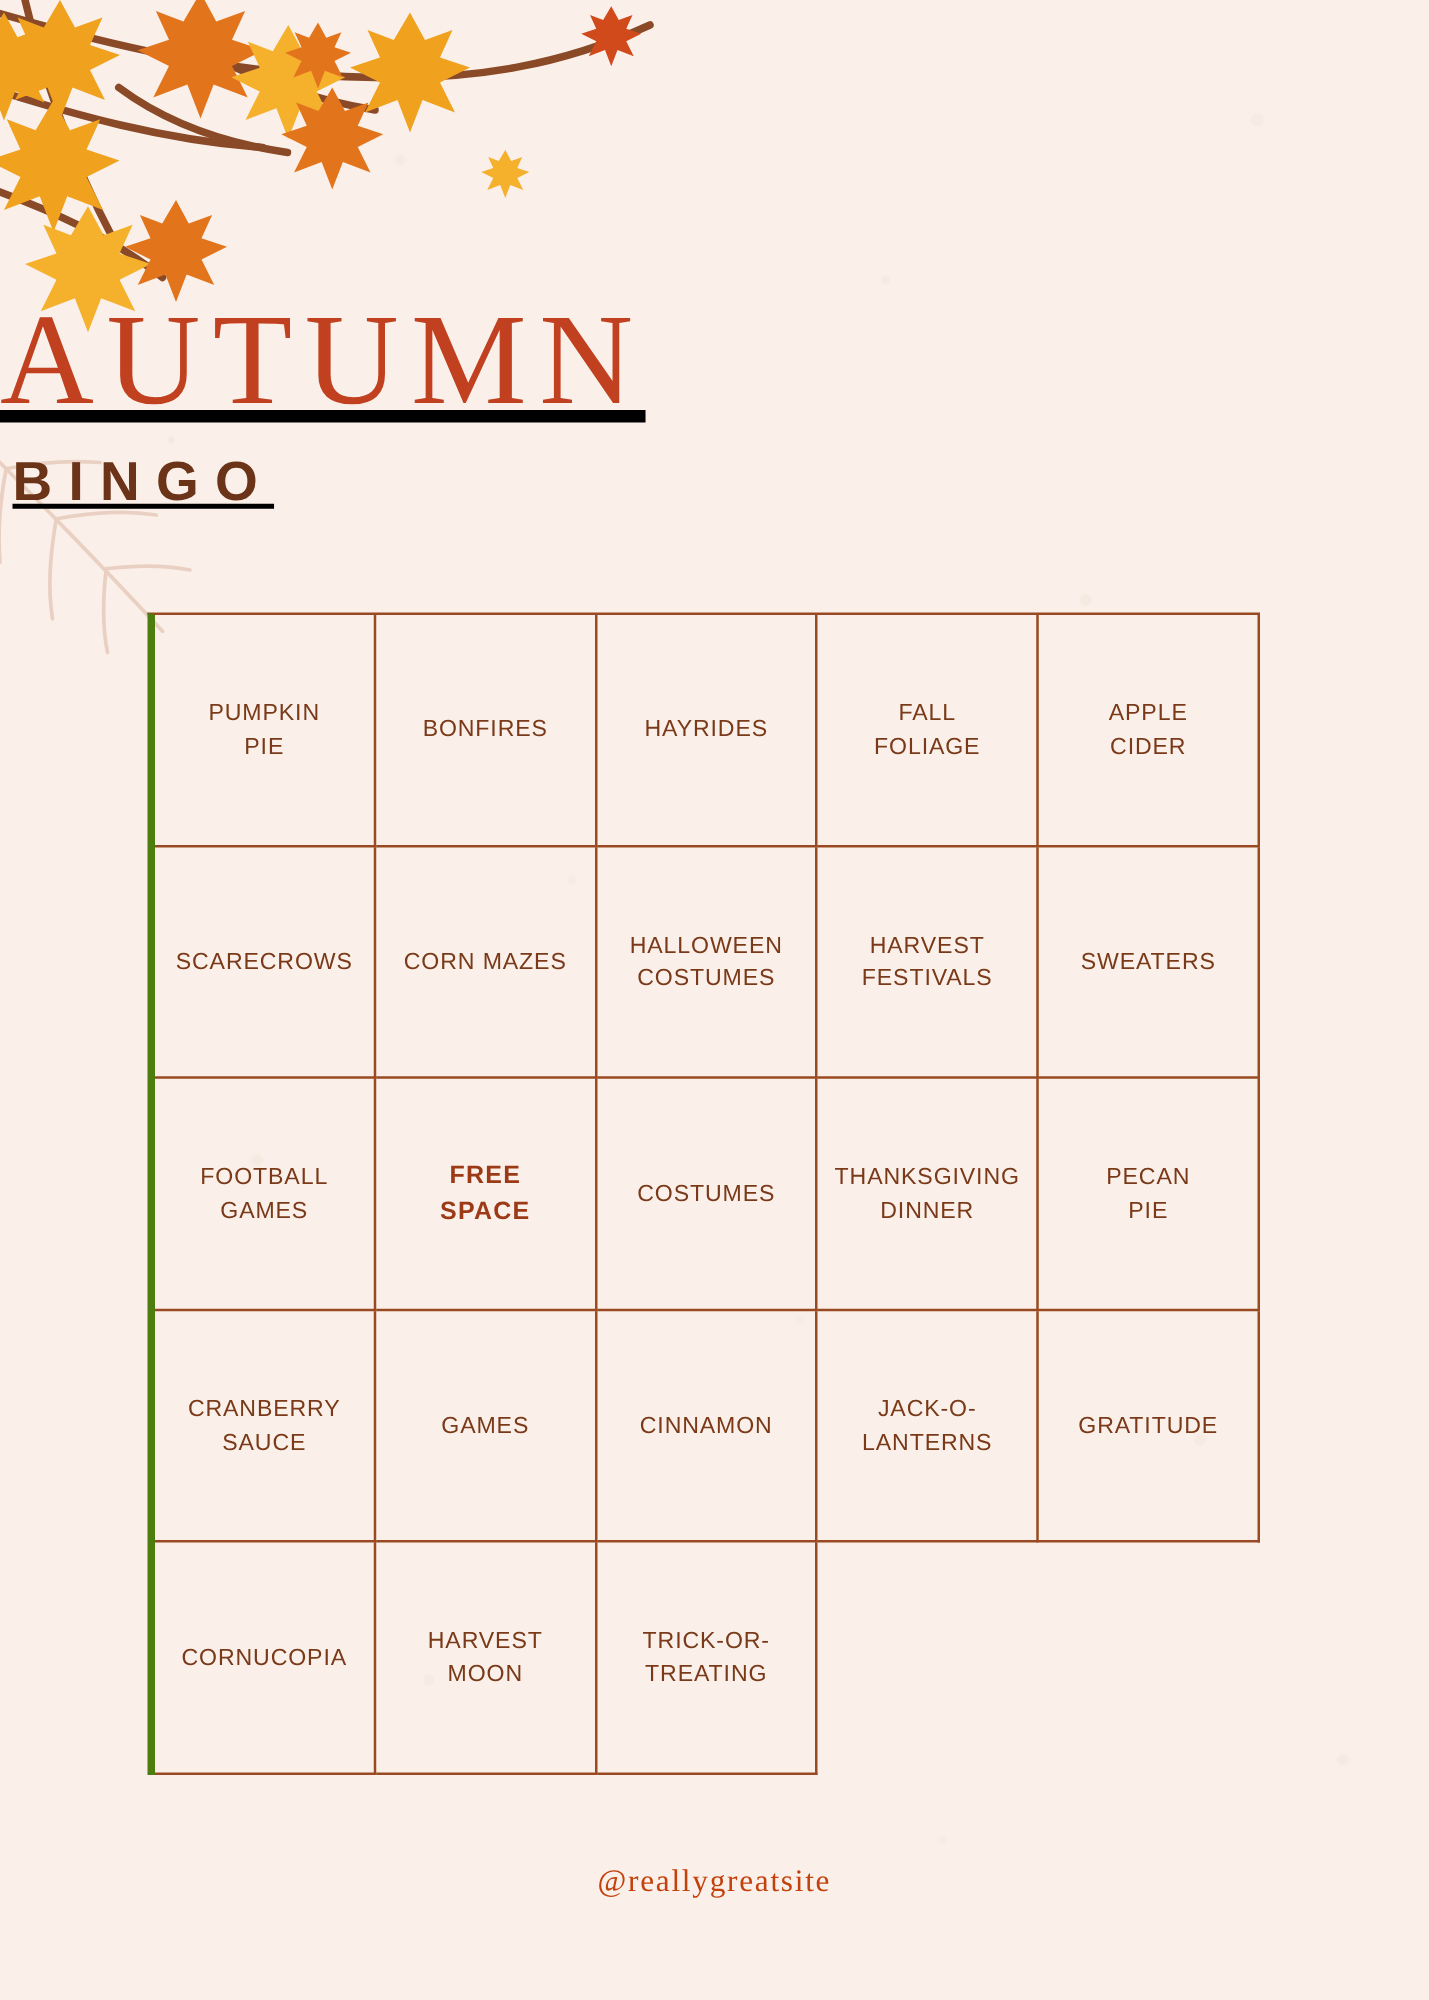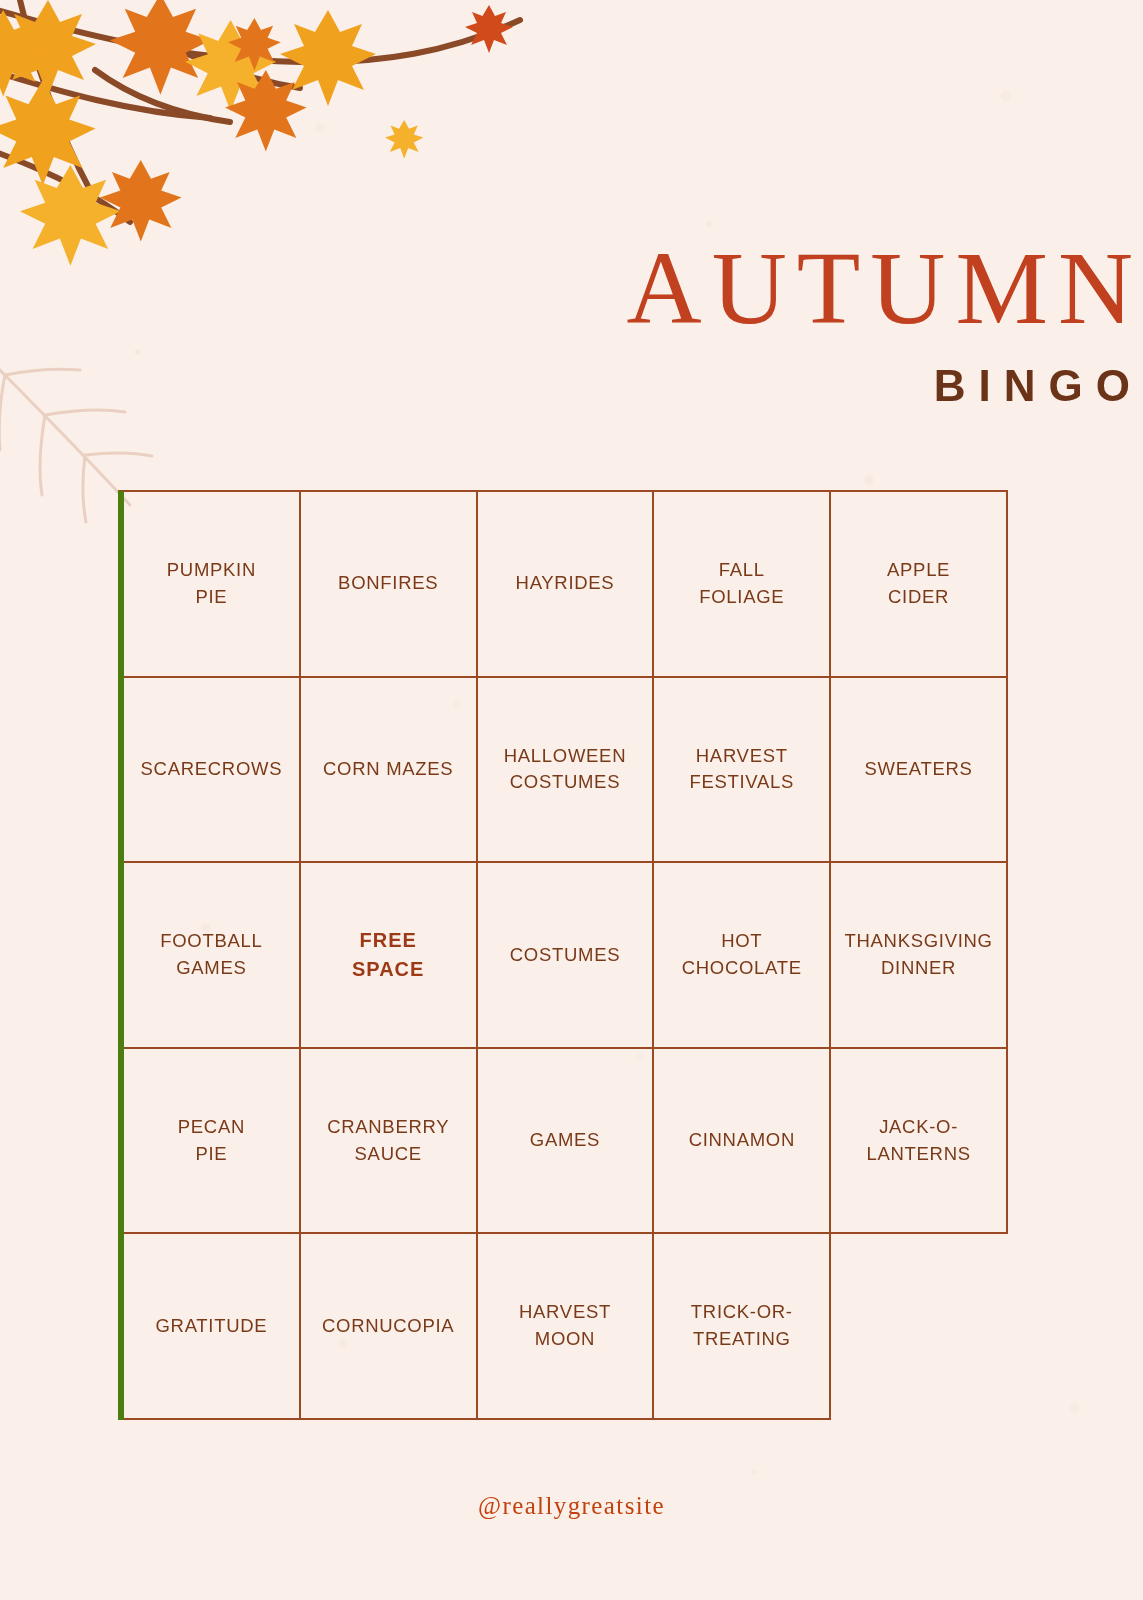--- a/index.html
+++ b/index.html
@@ -53,33 +53,34 @@
     height: 230px;
     opacity: 0.45;
     pointer-events: none;
   }
 
   .title-wrap {
     position: absolute;
     top: 236px;
     left: 0;
     width: 100%;
-    text-align: right;
+    text-align: left;
+    text-decoration: underline;
   }
   .main-title {
     font-family: "Liberation Serif", serif;
     font-size: 104px;
     letter-spacing: 10px;
     color: #c0401f;
     font-weight: 400;
     line-height: 1;
     margin: 0;
   }
   .sub-title {
-    margin: 24px 0 0 0;
+    margin: 24px 0 0 10px;
     font-family: "Liberation Sans", sans-serif;
     font-size: 44px;
     font-weight: 700;
     letter-spacing: 13px;
     color: #6b3317;
     line-height: 1;
   }
 
   .bingo-grid {
     position: absolute;
@@ -236,23 +237,20 @@
     <div class="cell">
       <span class="cell-text">FOOTBALL<br>GAMES</span>
     </div>
     <div class="cell free">
       <span class="cell-text">FREE<br>SPACE</span>
     </div>
     <div class="cell">
       <span class="cell-text">COSTUMES</span>
     </div>
     <div class="cell">
-      <span class="cell-text">HOT<br>CHOCOLATE</span>
-    </div>
-    <div class="cell">
       <span class="cell-text">THANKSGIVING<br>DINNER</span>
     </div>
     <div class="cell">
       <span class="cell-text">PECAN<br>PIE</span>
     </div>
     <div class="cell">
       <span class="cell-text">CRANBERRY<br>SAUCE</span>
     </div>
     <div class="cell">
       <span class="cell-text">GAMES</span>

